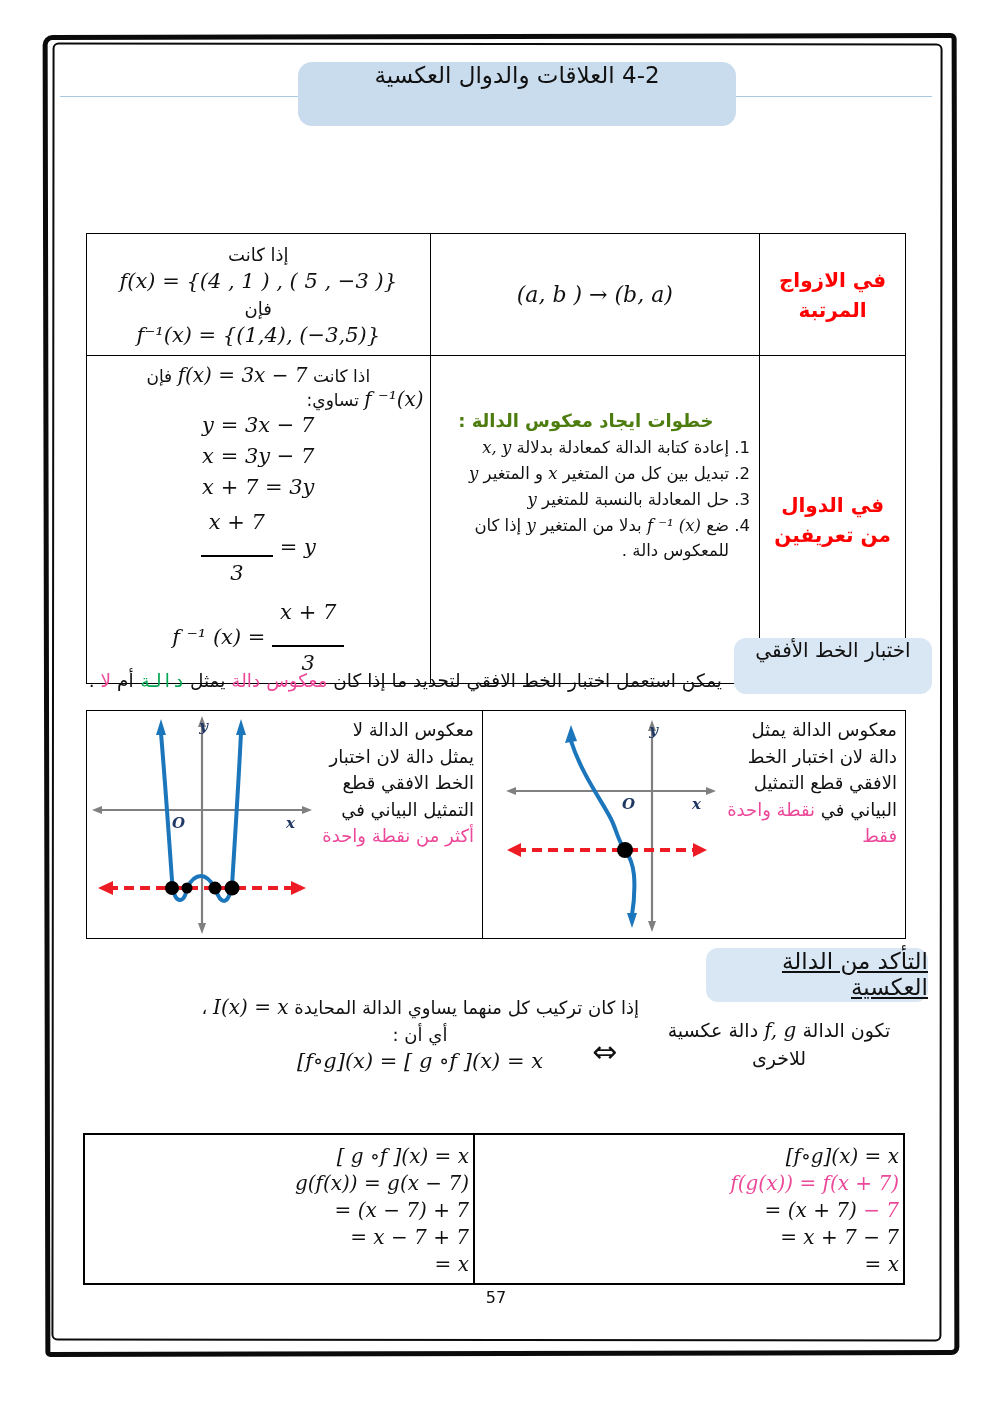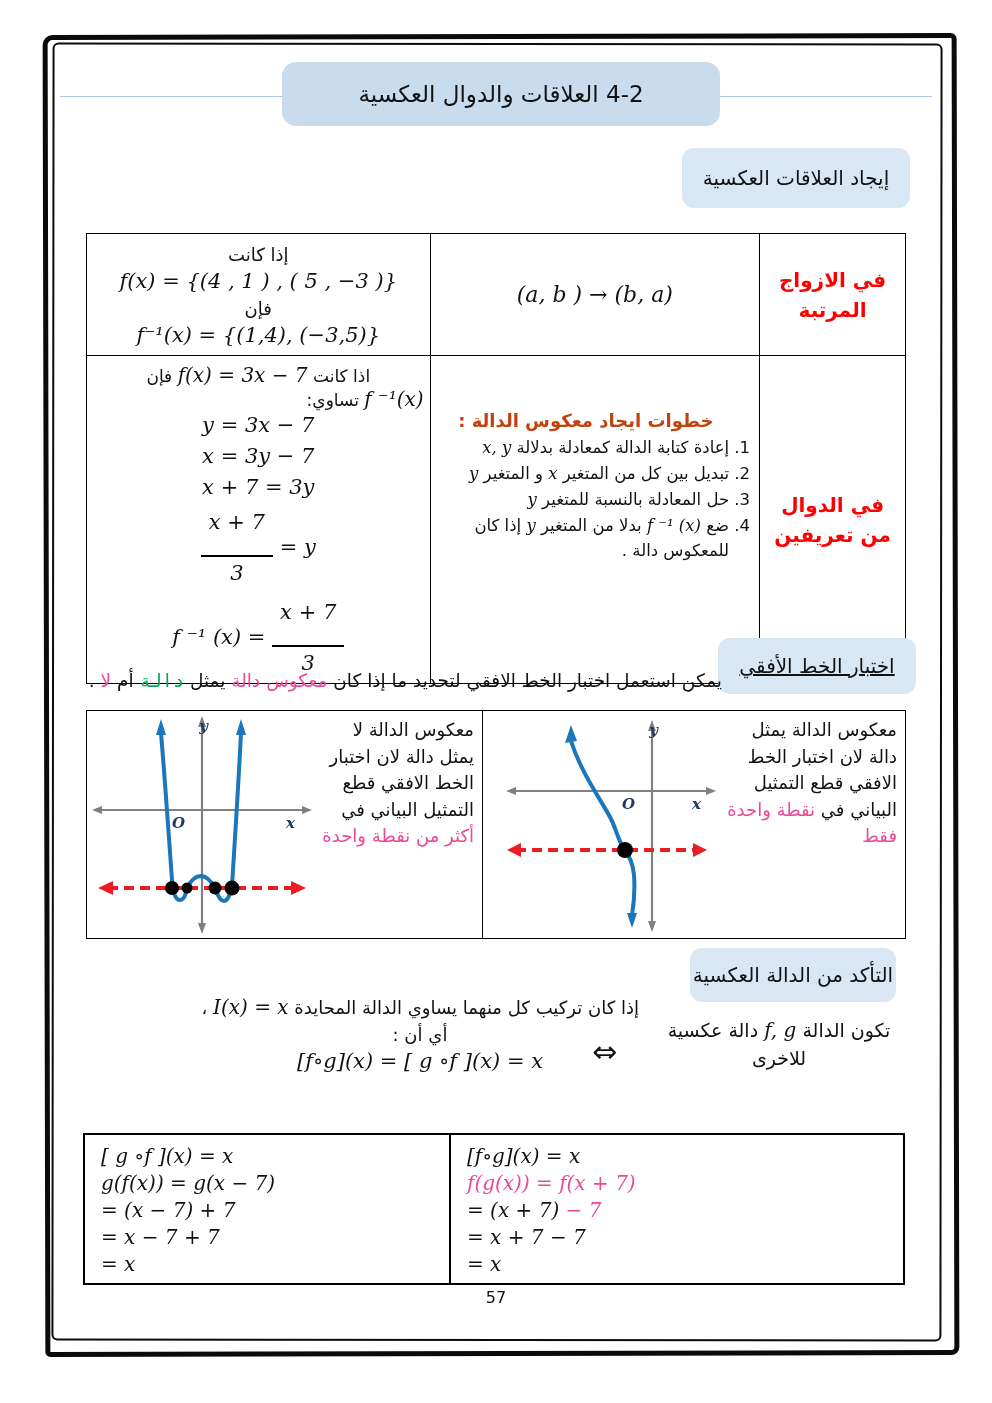--- a/index.html
+++ b/index.html
@@ -5,78 +5,75 @@
   html,body{margin:0;padding:0;background:#fff;}
   .page{position:relative;width:992px;height:1403px;background:#fff;overflow:hidden;
         font-family:"DejaVu Sans","Liberation Sans",sans-serif;color:#111;}
   .border-outer{position:absolute;left:44px;top:34px;width:904px;height:1312px;
         border:5px solid #0b0b0b;border-radius:10px 6px 8px 5px;transform:rotate(-0.12deg);}
   .border-inner{position:absolute;left:52px;top:43px;width:886px;height:1294px;
         border:2.5px solid #0b0b0b;border-radius:6px;transform:rotate(0.05deg);}
   .content{position:absolute;left:46px;top:36px;width:900px;height:1310px;}
   .hairline{position:absolute;left:14px;top:60px;width:872px;border-top:1.5px solid #a9c8e5;z-index:1;}
   .bluebox{position:absolute;background:#c9dcee;border-radius:14px;display:flex;
-        align-items:center;justify-content:center;z-index:2;direction:rtl;}
+        justify-content:center;z-index:2;direction:rtl;margin-left:16px;}
   .bluebox.light{background:#d9e6f3;border-radius:12px;}
   .title-box{left:236px;top:26px;width:438px;height:64px;font-size:23px;}
   .sec1-box{left:636px;top:112px;width:228px;height:60px;font-size:20px;}
-  .sec2-box{left:672px;top:602px;width:198px;height:56px;font-size:20px;text-decoration:underline;}
-  .sec3-box{left:644px;top:912px;width:206px;height:54px;font-size:20px;}
+  .sec2-box{left:672px;top:602px;width:198px;height:56px;font-size:20px;}
+  .sec3-box{left:644px;top:912px;width:222px;height:54px;font-size:23px;text-decoration:underline;}
   .math{font-family:"DejaVu Serif","Liberation Serif",serif;font-style:italic;unicode-bidi:isolate;}
   .red{color:#ec4899;}
   .green{color:#00a651;font-family:Liberation Mono, monospace;}
   .bold{font-weight:bold;}
   table{border-collapse:collapse;}
   td{border:1.6px solid #000;vertical-align:middle;}
   .tbl1{position:absolute;left:40px;top:197px;width:820px;direction:rtl;z-index:2;}
   .tbl1 td{padding:4px 6px;}
   .cell-center{text-align:center;}
   .lbl{color:#ff0000;font-weight:bold;font-size:20px;text-align:center;line-height:30px;}
   .ex-line{line-height:27px;font-size:18px;}
   .eq{font-size:21px;line-height:31px;}
-  .steps-head{color:#c2410c;font-size:18px;text-align:center;margin:2px 18px 4px 0;}
+  .steps-head{color:#4d7c0f;font-size:18px;text-align:center;margin:2px 18px 4px 0;}
   ol.steps{margin:0;padding:0 24px 0 4px;font-size:16.5px;line-height:25px;direction:rtl;}
   ol.steps li{margin-bottom:1px;}
   .frac{display:inline-block;vertical-align:middle;text-align:center;}
   .frac .num{display:block;padding:0 8px 17px;border-bottom:2px solid #000;}
   .frac .den{display:block;padding-top:1px;}
   .sentence{position:absolute;left:40px;top:634px;width:636px;direction:rtl;font-size:18.5px;z-index:2;}
   .gtable{position:absolute;left:40px;top:674px;width:820px;height:228px;direction:rtl;z-index:2;}
   .gtable td{padding:2px;}
   .panel{display:flex;direction:rtl;align-items:flex-start;height:100%;}
   .ptext{font-size:18px;line-height:26.5px;direction:rtl;text-align:right;padding:4px 6px 0 0;}
   .verify-right{position:absolute;left:600px;top:980px;width:266px;direction:rtl;text-align:center;
         font-size:19px;line-height:28px;}
   .iff{position:absolute;left:546px;top:998px;font-size:30px;}
   .verify-left{position:absolute;left:45px;top:958px;width:548px;direction:rtl;font-size:18px;line-height:27px;}
   .verify-left .c{text-align:center;}
   .example-line{position:absolute;left:40px;top:1060px;width:822px;direction:rtl;font-size:19px;z-index:2;}
   .tbl2{position:absolute;left:37px;top:1097px;width:822px;direction:rtl;z-index:2;}
-  .tbl2 td{border-width:2px;text-align:left;padding:5px 16px;}
+  .tbl2 td{border-width:2px;text-align:right;padding:5px 4px;}
   .tbl2 .m{font-size:20px;line-height:27px;}
   .pageno{position:absolute;left:0;top:1252px;width:900px;text-align:center;font-size:16px;}
   svg text{font-family:"DejaVu Serif","Liberation Serif",serif;font-weight:bold;font-style:italic;}
 </style>
 </head>
 <body>
 
 <div class="page">
   <div class="border-outer"></div>
   <div class="border-inner"></div>
 
   <div class="content">
     <div class="hairline"></div>
 
     <div class="bluebox title-box">
       <span>4-2  العلاقات والدوال العكسية</span>
     </div>
 
-    <div class="bluebox light sec1-box">
-      <span>إيجاد العلاقات العكسية</span>
-    </div>
 
     <table class="tbl1">
       <colgroup>
           <col style="width:146px">
           <col style="width:330px">
           <col style="width:344px">
         </colgroup>
       <tbody>
           <tr style="height:122px">
         <td class="lbl">في الازواج المرتبة</td>

